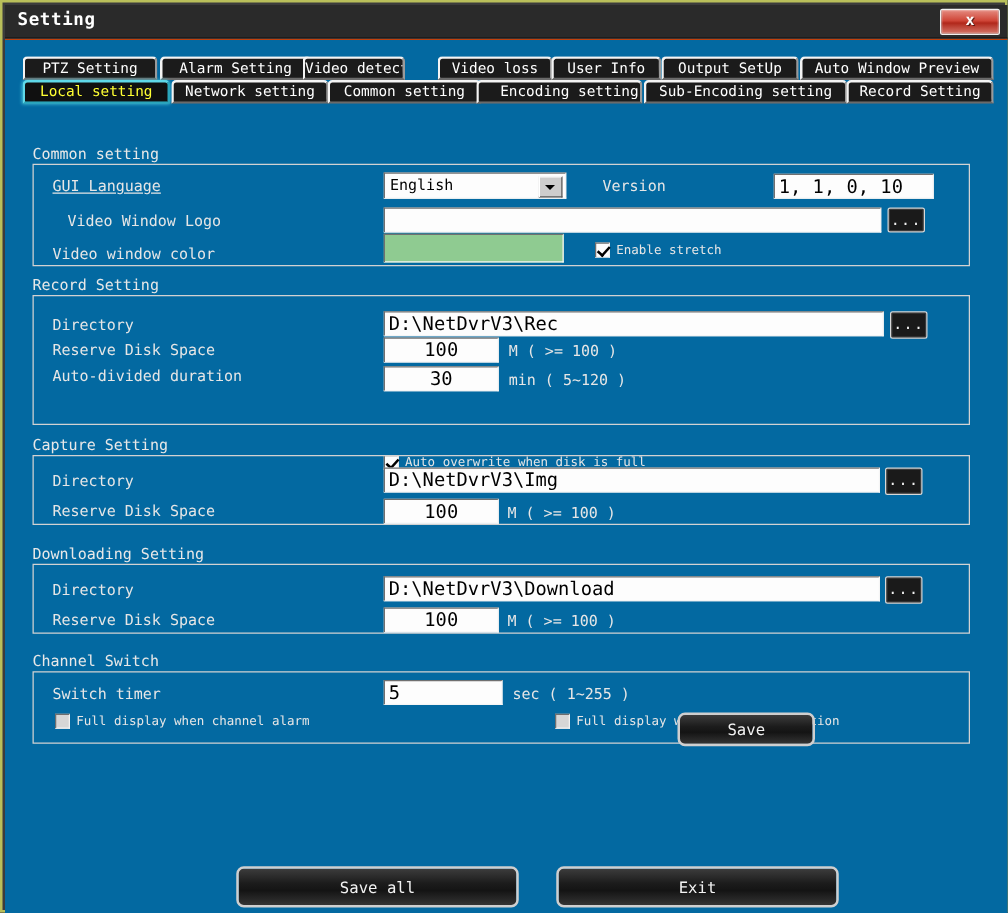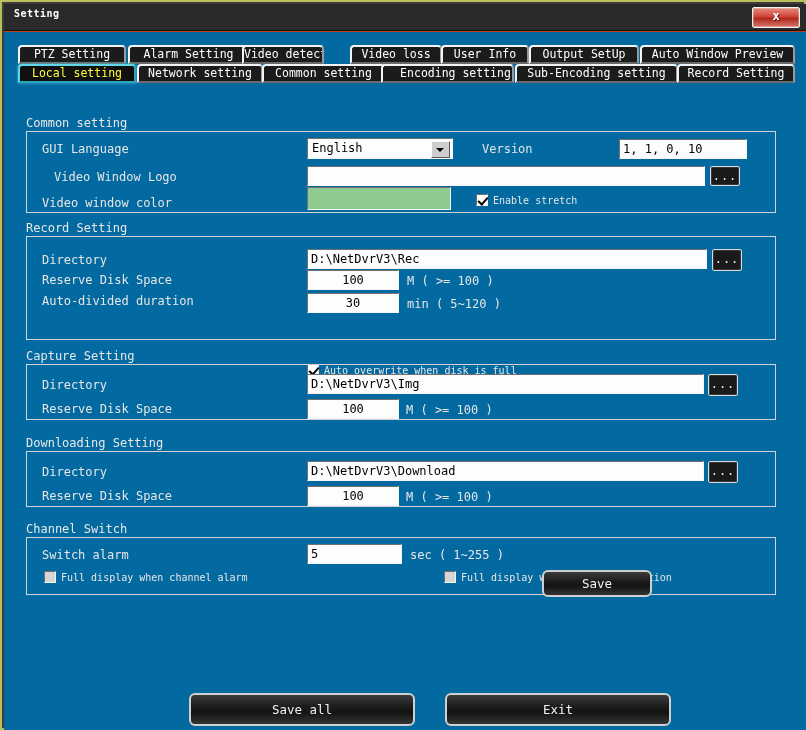--- a/index.html
+++ b/index.html
@@ -28,21 +28,21 @@
   #titlebar {
     position: absolute;
     left: 2px; top: 2px;
     width: 802px; height: 26px;
     background: #2a2a2a;
     border-bottom: 1px solid #111;
   }
   #title-text {
     position: absolute;
     left: 10px; top: 4px;
-    font-size: 10px;
+    font-size: 14px;
     font-weight: bold;
     color: #ffffff;
     letter-spacing: 0.5px;
   }
   #close-button {
     position: absolute;
     right: 6px; top: 3px;
     width: 46px; height: 19px;
     border: 1px solid #f0f0f0;
     border-radius: 2px;
@@ -128,21 +128,21 @@
 
   
   .txt {
     position: absolute;
     box-sizing: border-box;
     background: #fdfdfd;
     border: 1px solid;
     border-color: #707070 #f5f5f5 #f5f5f5 #707070;
     color: #000000;
     font-family: "DejaVu Sans Mono", "Liberation Mono", monospace;
-    font-size: 12px;
+    font-size: 15px;
     padding: 0 3px;
     outline: none;
   }
   .txt.num { text-align: center; }
   .txt.left { text-align: left; }
 
   
   .combo {
     position: absolute;
     box-sizing: border-box;
@@ -277,21 +277,21 @@
         <div class="tab" style="left: 133px; width: 126px;">Network setting</div>
         <div class="tab" style="left: 258px; width: 123px;">Common setting</div>
         <div class="tab" style="left: 377px; width: 133px; padding-left: 16px;">Encoding setting</div>
         <div class="tab" style="left: 511px; width: 163px;">Sub-Encoding setting</div>
         <div class="tab" style="left: 673px; width: 118px;">Record Setting</div>
       </div>
 
     <div class="group-label" style="left:22px; top:84px;">Common setting</div>
     <div class="group-box" style="left:22px; top:99px; width:750px; height:82px;"></div>
 
-    <div class="field-label" style="left:38px; top:110px;">GUI Language</div>
+    <div class="field-label" style="left:38px; top:110px;text-decoration:underline;">GUI Language</div>
     <div class="combo" style="left:303px; top:106px; width:146px; height:21px;">
       <div class="combo-text">English</div>
       <div class="combo-btn">
         <div class="arrow"></div>
       </div>
     </div>
     <div class="field-label" style="left:478px; top:110px;">Version</div>
     <input class="txt left" style="left: 615px; top: 107px; width: 128px; height: 20px;" readonly="" value="1, 1, 0, 10">
 
     <div class="field-label" style="left:38px; top:138px;margin-left:12px;">Video Window Logo</div>
@@ -343,21 +343,21 @@
     <input class="txt left" style="left: 303px; top: 429px; width: 397px; height: 20px;" value="D:\NetDvrV3\Download">
     <div class="browse" style="left:704px; top:429px; width:30px; height:22px;">...</div>
 
     <div class="field-label" style="left:38px; top:457px;">Reserve Disk Space</div>
     <input class="txt num" style="left: 303px; top: 454px; width: 92px; height: 20px;" value="100">
     <div class="suffix-label" style="left:402px; top:458px;">M ( &gt;= 100 )</div>
 
     <div class="group-label" style="left:22px; top:490px;">Channel Switch</div>
     <div class="group-box" style="left:22px; top:505px; width:750px; height:58px;"></div>
 
-    <div class="field-label" style="left:38px; top:516px;">Switch alarm</div>
+    <div class="field-label" style="left:38px; top:516px;">Switch timer</div>
     <input class="txt left" style="left: 303px; top: 512px; width: 95px; height: 20px;" value="5">
     <div class="suffix-label" style="left:406px; top:516px;">sec ( 1~255 )</div>
 
     <div class="cb-wrap" style="left:40px; top:539px;">
       <span class="cb-box unchecked"></span>
       <span class="cb-text">Full display when channel alarm</span>
     </div>
     <div class="cb-wrap" style="left:440px; top:539px;">
       <span class="cb-box unchecked"></span>
       <span class="cb-text">Full display when channel in motion</span>

